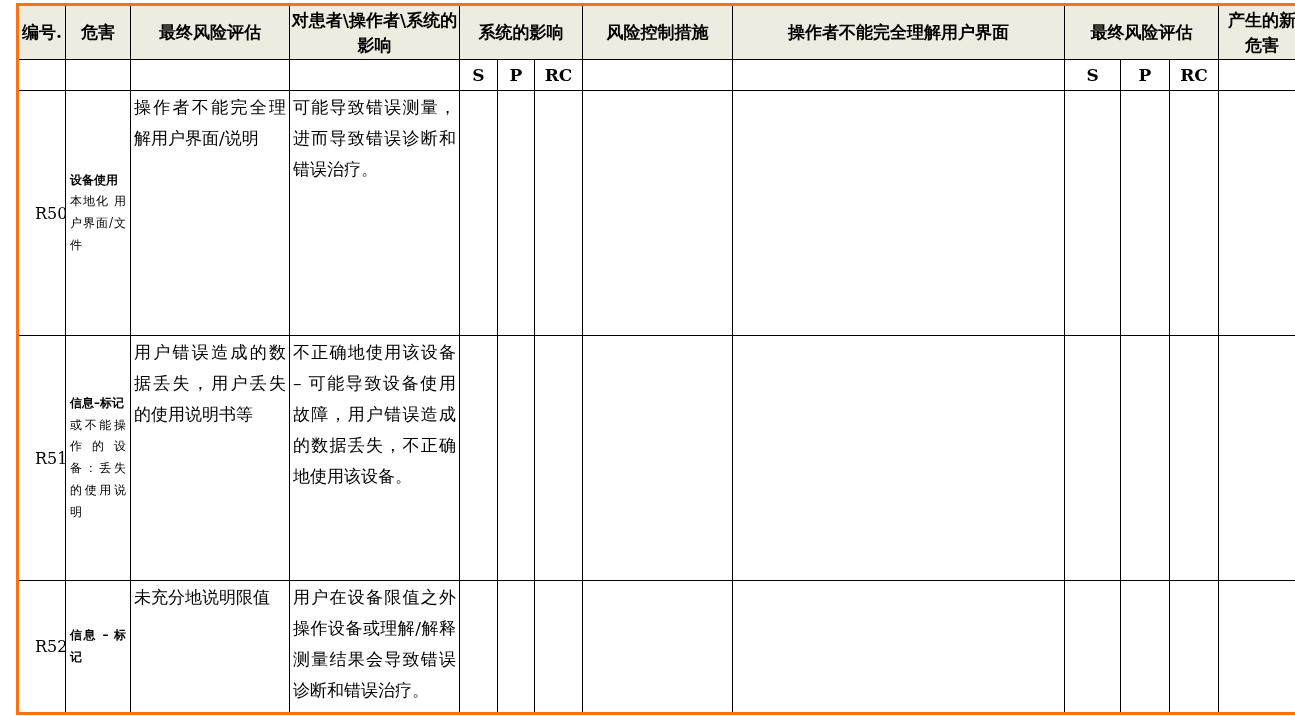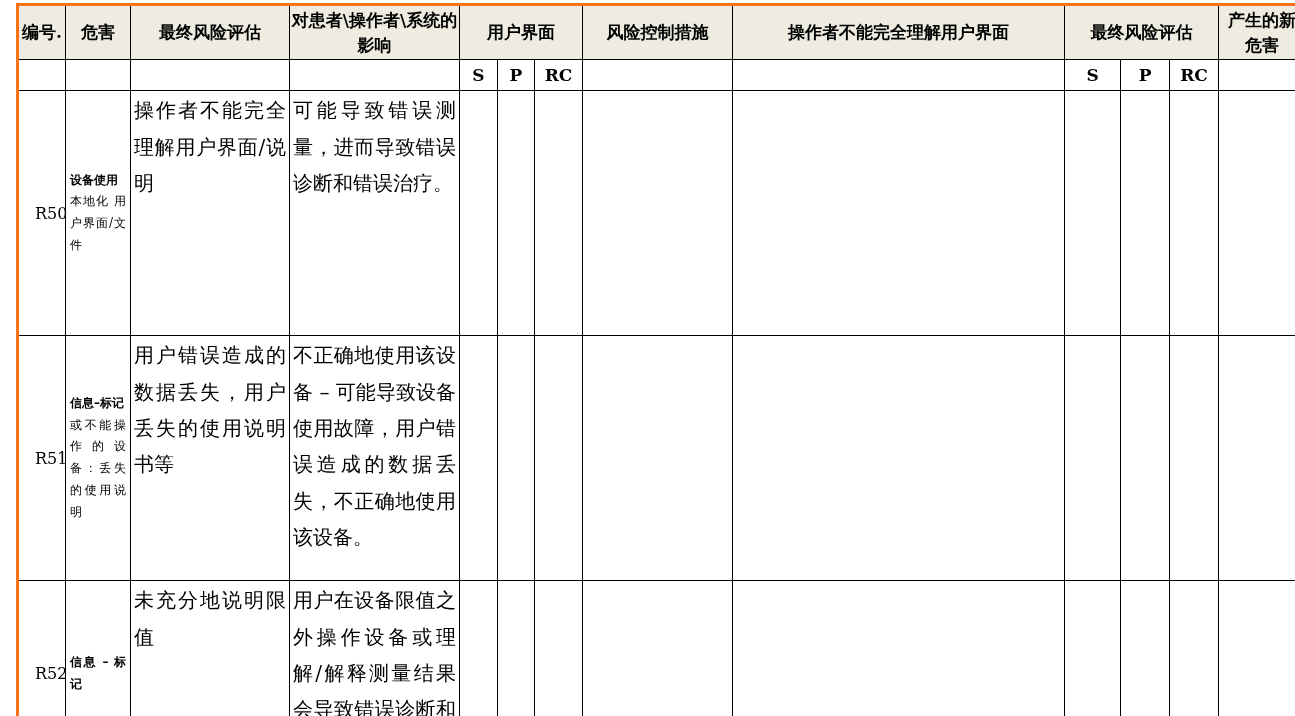--- a/index.html
+++ b/index.html
@@ -55,21 +55,21 @@
   }
   td.cell-hazard {
     font-size: 12px;
     vertical-align: middle;
     text-align: justify;
     line-height: 1.82;
     padding: 2px 4px;
   }
   .hazard-title { font-weight: bold; }
   td.cell-text {
-    font-size: 20px;
+    font-size: 17px;
     vertical-align: top;
     text-align: justify;
     line-height: 1.82;
     padding: 1px 3px 2px 3px;
   }
   td.cell-empty { background: #ffffff; }
 </style>
 </head>
 <body>
 
@@ -89,21 +89,21 @@
       <col style="width:49px">
     <col style="width:88px">
   </colgroup>
 
   <tbody>
       <tr class="hdr-row">
     <th class="hdr">编号.</th>
     <th class="hdr">危害</th>
     <th class="hdr">最终风险评估</th>
     <th class="hdr">对患者\操作者\系统的影响</th>
-    <th class="hdr" colspan="3">用户界面</th>
+    <th class="hdr" colspan="3">系统的影响</th>
     <th class="hdr">风险控制措施</th>
     <th class="hdr">操作者不能完全理解用户界面</th>
     <th class="hdr" colspan="3">最终风险评估</th>
     <th class="hdr">产生的新危害</th>
   </tr>
 
   <tr class="sub-row">
     <th class="sub"></th>
     <th class="sub"></th>
     <th class="sub"></th>

